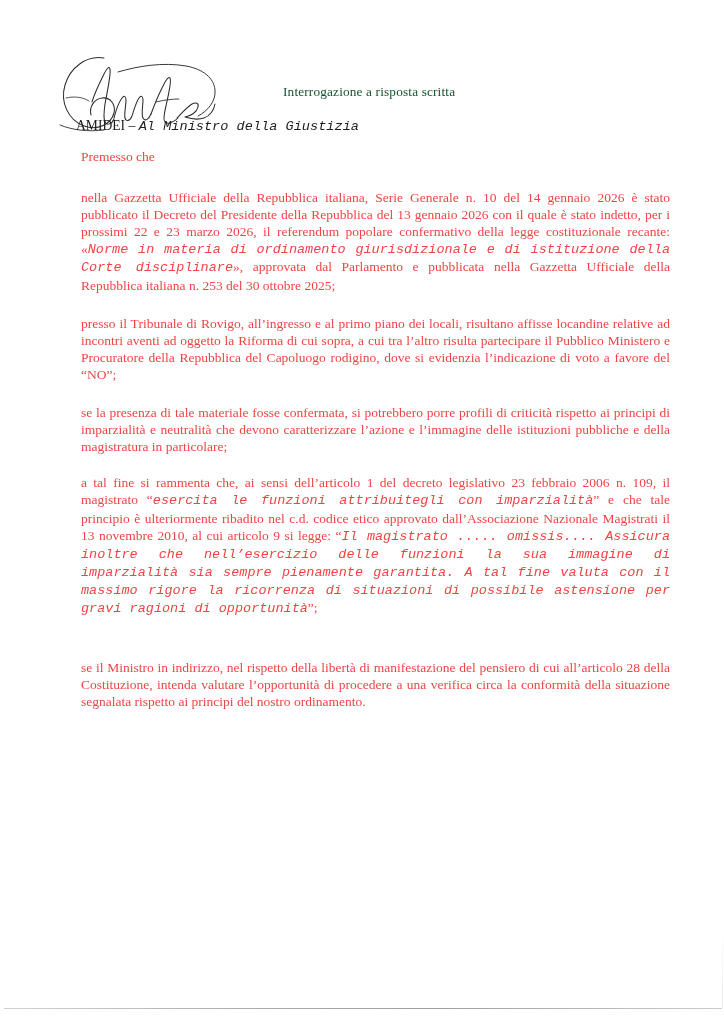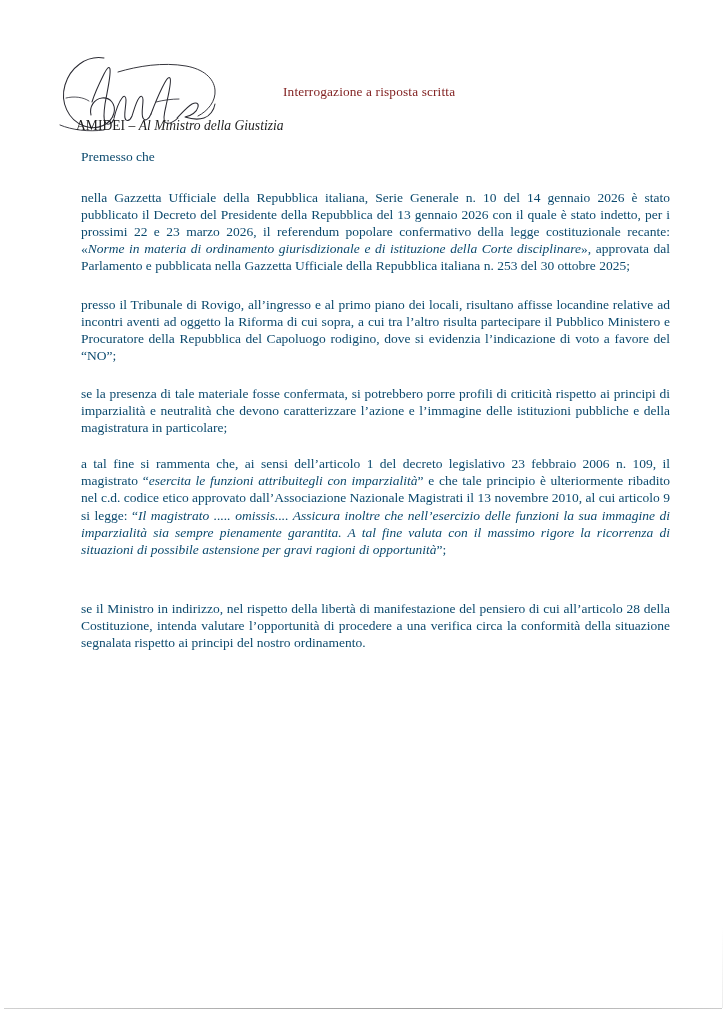--- a/index.html
+++ b/index.html
@@ -57,21 +57,21 @@
   .signature svg { display: block; }
 
   
   .doc-kicker {
     position: absolute;
     left: 283px;
     top: 84px;
     font-size: 13.3px;
     letter-spacing: .15px;
     white-space: nowrap;
-    color: #7f1d1d;
+    color: #14532d;
   }
 
   .addressee {
     position: absolute;
     left: 76px;
     top: 118px;
     font-size: 13.6px;
     white-space: nowrap;
     color: #1d1d1d;
   }
@@ -84,33 +84,33 @@
     top: 148px;
     width: 589px;
   }
 
   p.para {
     margin: 0 0 0 0;
     font-size: 13.5px;
     line-height: 17.1px;
     text-align: justify;
     text-justify: inter-word;
-    color: #0c4a6e;
+    color: #ef4444;
     hyphens: none;
   }
   p.para.lead { text-align: left; }
 
   .gap-1 { height: 24px; }
   .gap-2 { height: 21px; }
   .gap-3 { height: 21px; }
   .gap-4 { height: 19px; }
   .gap-5 { height: 21px; }
   .gap-6 { height: 21px; }
 
-  .it { font-style: italic; }
+  .it { font-style: italic; font-family: Liberation Mono, monospace; }
 </style>
 </head>
 <body>
 
 <div class="page">
 
   <div class="signature">
     <svg width="170" height="85" viewBox="0 0 170 85" fill="none" xmlns="http://www.w3.org/2000/svg">
       <g stroke="#2b2b33" fill="none" stroke-linecap="round" stroke-linejoin="round">
         <path d="M46 6 C28 3 12 16 7 33 C2 50 10 68 26 74 C40 79 53 72 56 61 C58 52 52 45 44 46 C36 47 31 55 33 63" stroke-width="1.05"></path>

